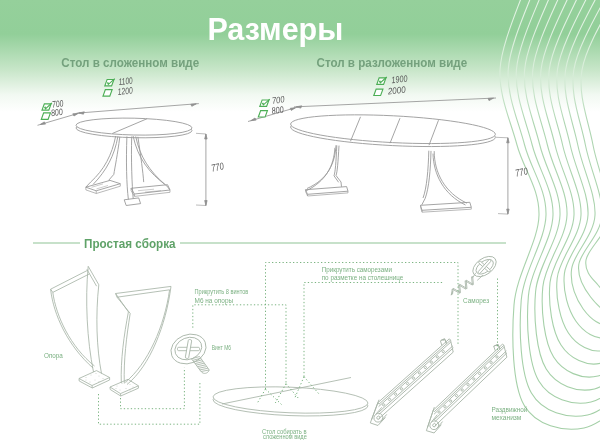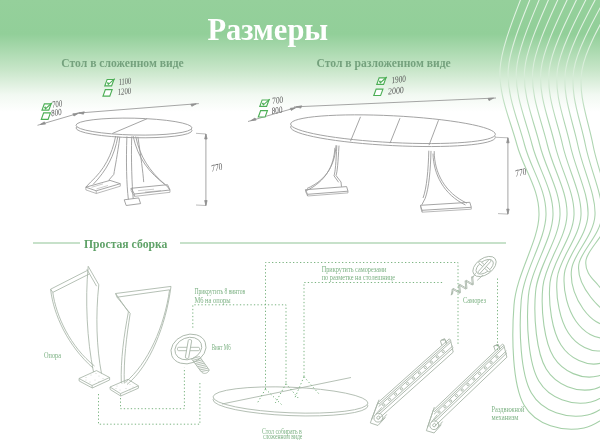--- a/index.html
+++ b/index.html
@@ -1,18 +1,18 @@
 <!DOCTYPE html>
 <html><head>
 <meta charset="utf-8">
 <style>
   html,body{margin:0;padding:0;}
   #page{position:relative;width:600px;height:440px;overflow:hidden;
     background:linear-gradient(180deg,#95d09b 0px,#92cf99 34px,#c8e6c9 70px,#f2f9f2 95px,#ffffff 112px,#ffffff 100%);
-    font-family:Liberation Serif, serif;}
+    font-family:Liberation Sans, sans-serif;}
   svg{position:absolute;left:0;top:0;}
 </style>
 </head>
 <body>
 <div id="page">
 <svg width="600" height="440" viewBox="0 0 600 440">
   <defs>
     <linearGradient id="sw" x1="0" y1="0" x2="0" y2="440" gradientUnits="userSpaceOnUse">
       <stop offset="0" stop-color="#e3f3e4"></stop>
       <stop offset="0.17" stop-color="#d8edd9"></stop>

